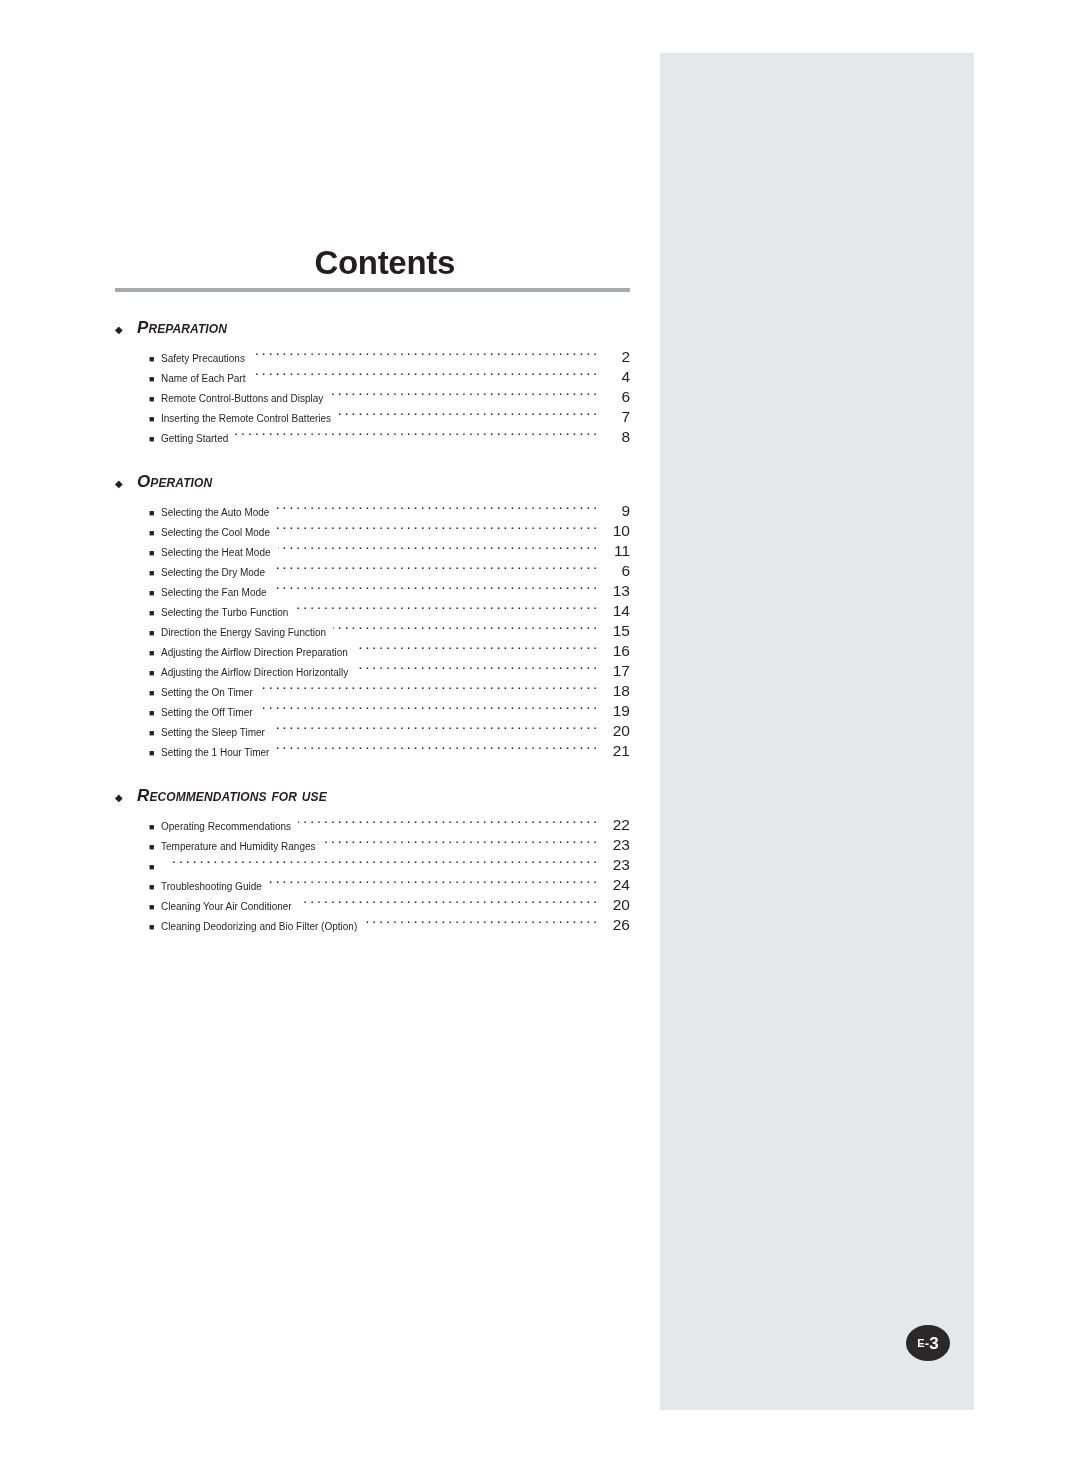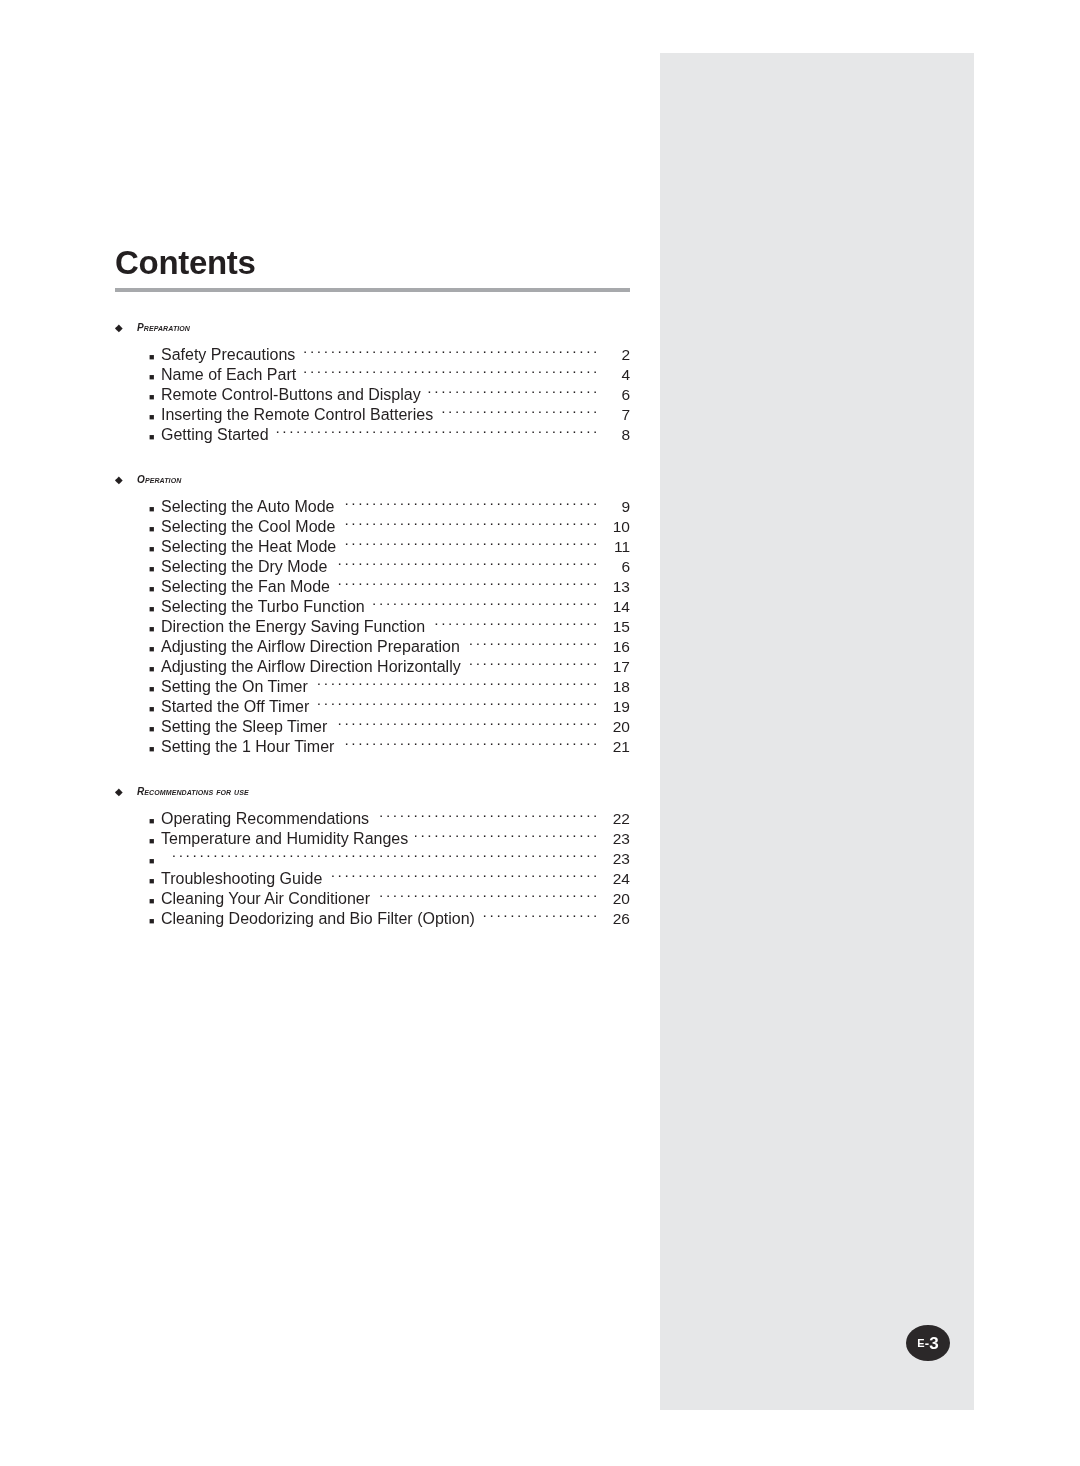--- a/index.html
+++ b/index.html
@@ -59,20 +59,21 @@
 
   
   #toc-wrap {
     position: absolute;
     left: 115px;
     top: 243px;
     width: 515px;
   }
 
   #page-title {
+    text-align: right;
     font-size: 33px;
     font-weight: 700;
     color: #231f20;
     letter-spacing: -0.3px;
     line-height: 40px;
     padding-right: 175px;
     margin: 0;
   }
 
   #title-rule {
@@ -99,42 +100,42 @@
     width: 22px;
     flex: 0 0 22px;
     font-size: 10px;
     color: #231f20;
     line-height: 18px;
   }
   .section-title {
     font-weight: 700;
     font-style: italic;
     color: #231f20;
-    font-size: 10px;
+    font-size: 17px;
     line-height: 18px;
     letter-spacing: 0.1px;
     font-variant: small-caps;
   }
 
   .toc-row {
     display: flex;
     align-items: baseline;
     height: 20px;
     color: #231f20;
   }
   .sq-icon {
     width: 12px;
     flex: 0 0 12px;
     margin-left: 34px;
     font-size: 9px;
     line-height: 20px;
     color: #231f20;
   }
   .row-label {
-    font-size: 16px;
+    font-size: 10px;
     line-height: 20px;
     white-space: nowrap;
   }
   .row-leader {
     flex: 1 1 auto;
     position: relative;
     overflow: hidden;
     margin: 0 4px 0 7px;
     height: 20px;
   }
@@ -266,21 +267,21 @@
           <span class="row-page">17</span>
         </div>
         <div class="toc-row">
           <span class="sq-icon">■</span>
           <span class="row-label">Setting the On Timer</span>
           <span class="row-leader"></span>
           <span class="row-page">18</span>
         </div>
         <div class="toc-row">
           <span class="sq-icon">■</span>
-          <span class="row-label">Started the Off Timer</span>
+          <span class="row-label">Setting the Off Timer</span>
           <span class="row-leader"></span>
           <span class="row-page">19</span>
         </div>
         <div class="toc-row">
           <span class="sq-icon">■</span>
           <span class="row-label">Setting the Sleep Timer</span>
           <span class="row-leader"></span>
           <span class="row-page">20</span>
         </div>
         <div class="toc-row">

